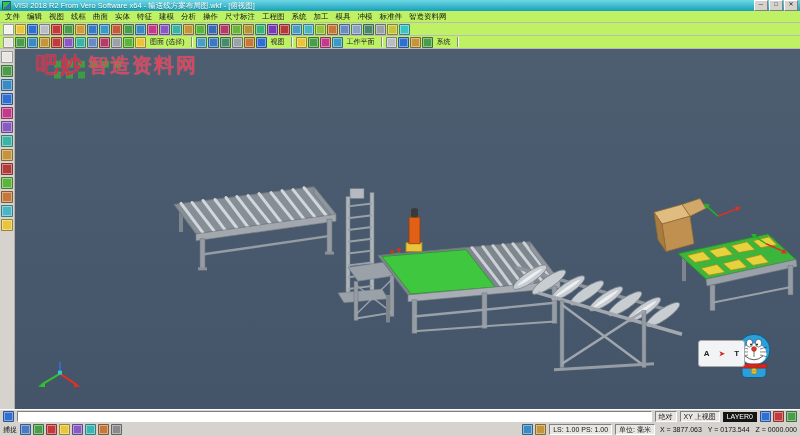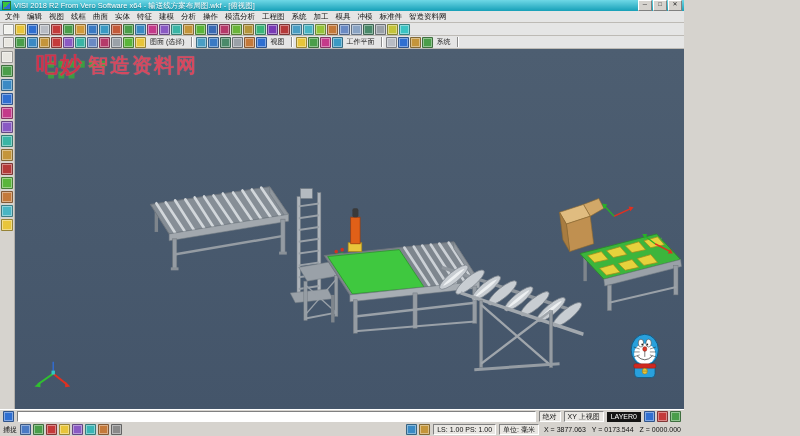--- a/index.html
+++ b/index.html
@@ -1,17 +1,17 @@
 <!DOCTYPE html>
 <html><head>
 <meta charset="utf-8">
 <style>
   html,body{margin:0;padding:0;}
   body{width:800px;height:436px;overflow:hidden;font-family:"Liberation Sans",sans-serif;background:#d6d3ce;}
-  .window{position:relative;width:684px;height:436px;display:flex;flex-direction:column;background:#e5e5e5;}
+  .window{position:relative;width:800px;height:436px;display:flex;flex-direction:column;background:#bef264;}
 
   
   .titlebar{height:11px;flex:none;background:linear-gradient(180deg,#6fd8e6,#17a0b8);display:flex;align-items:center;gap:3px;padding:0 2px;}
   .app-icon{width:7px;height:7px;flex:none;background:linear-gradient(135deg,#3ac43a 0 50%,#2f6fd1 50% 100%);border:1px solid rgba(0,0,0,.35);}
   .title-text{flex:1;color:#fff;font-size:7.5px;white-space:nowrap;overflow:hidden;text-shadow:0 1px 1px rgba(0,0,0,.35);}
   .win-btns{display:flex;gap:1px;flex:none;}
   .win-btn{width:12px;height:9px;background:#d6d3ce;border:1px solid #808080;border-top-color:#fff;border-left-color:#fff;font-size:6px;line-height:7px;text-align:center;color:#222;}
 
   
   .menubar{height:11px;flex:none;display:flex;align-items:center;gap:7px;padding:0 5px;font-size:7.5px;color:#111;border-bottom:1px solid #bdbab5;}
@@ -63,21 +63,21 @@
       <span class="menu-item">文件</span>
       <span class="menu-item">编辑</span>
       <span class="menu-item">视图</span>
       <span class="menu-item">线框</span>
       <span class="menu-item">曲面</span>
       <span class="menu-item">实体</span>
       <span class="menu-item">特征</span>
       <span class="menu-item">建模</span>
       <span class="menu-item">分析</span>
       <span class="menu-item">操作</span>
-      <span class="menu-item">模流分析</span>
+      <span class="menu-item">尺寸标注</span>
       <span class="menu-item">工程图</span>
       <span class="menu-item">系统</span>
       <span class="menu-item">加工</span>
       <span class="menu-item">模具</span>
       <span class="menu-item">冲模</span>
       <span class="menu-item">标准件</span>
       <span class="menu-item">智造资料网</span>
     </div>
 
   <div class="toolbar">

